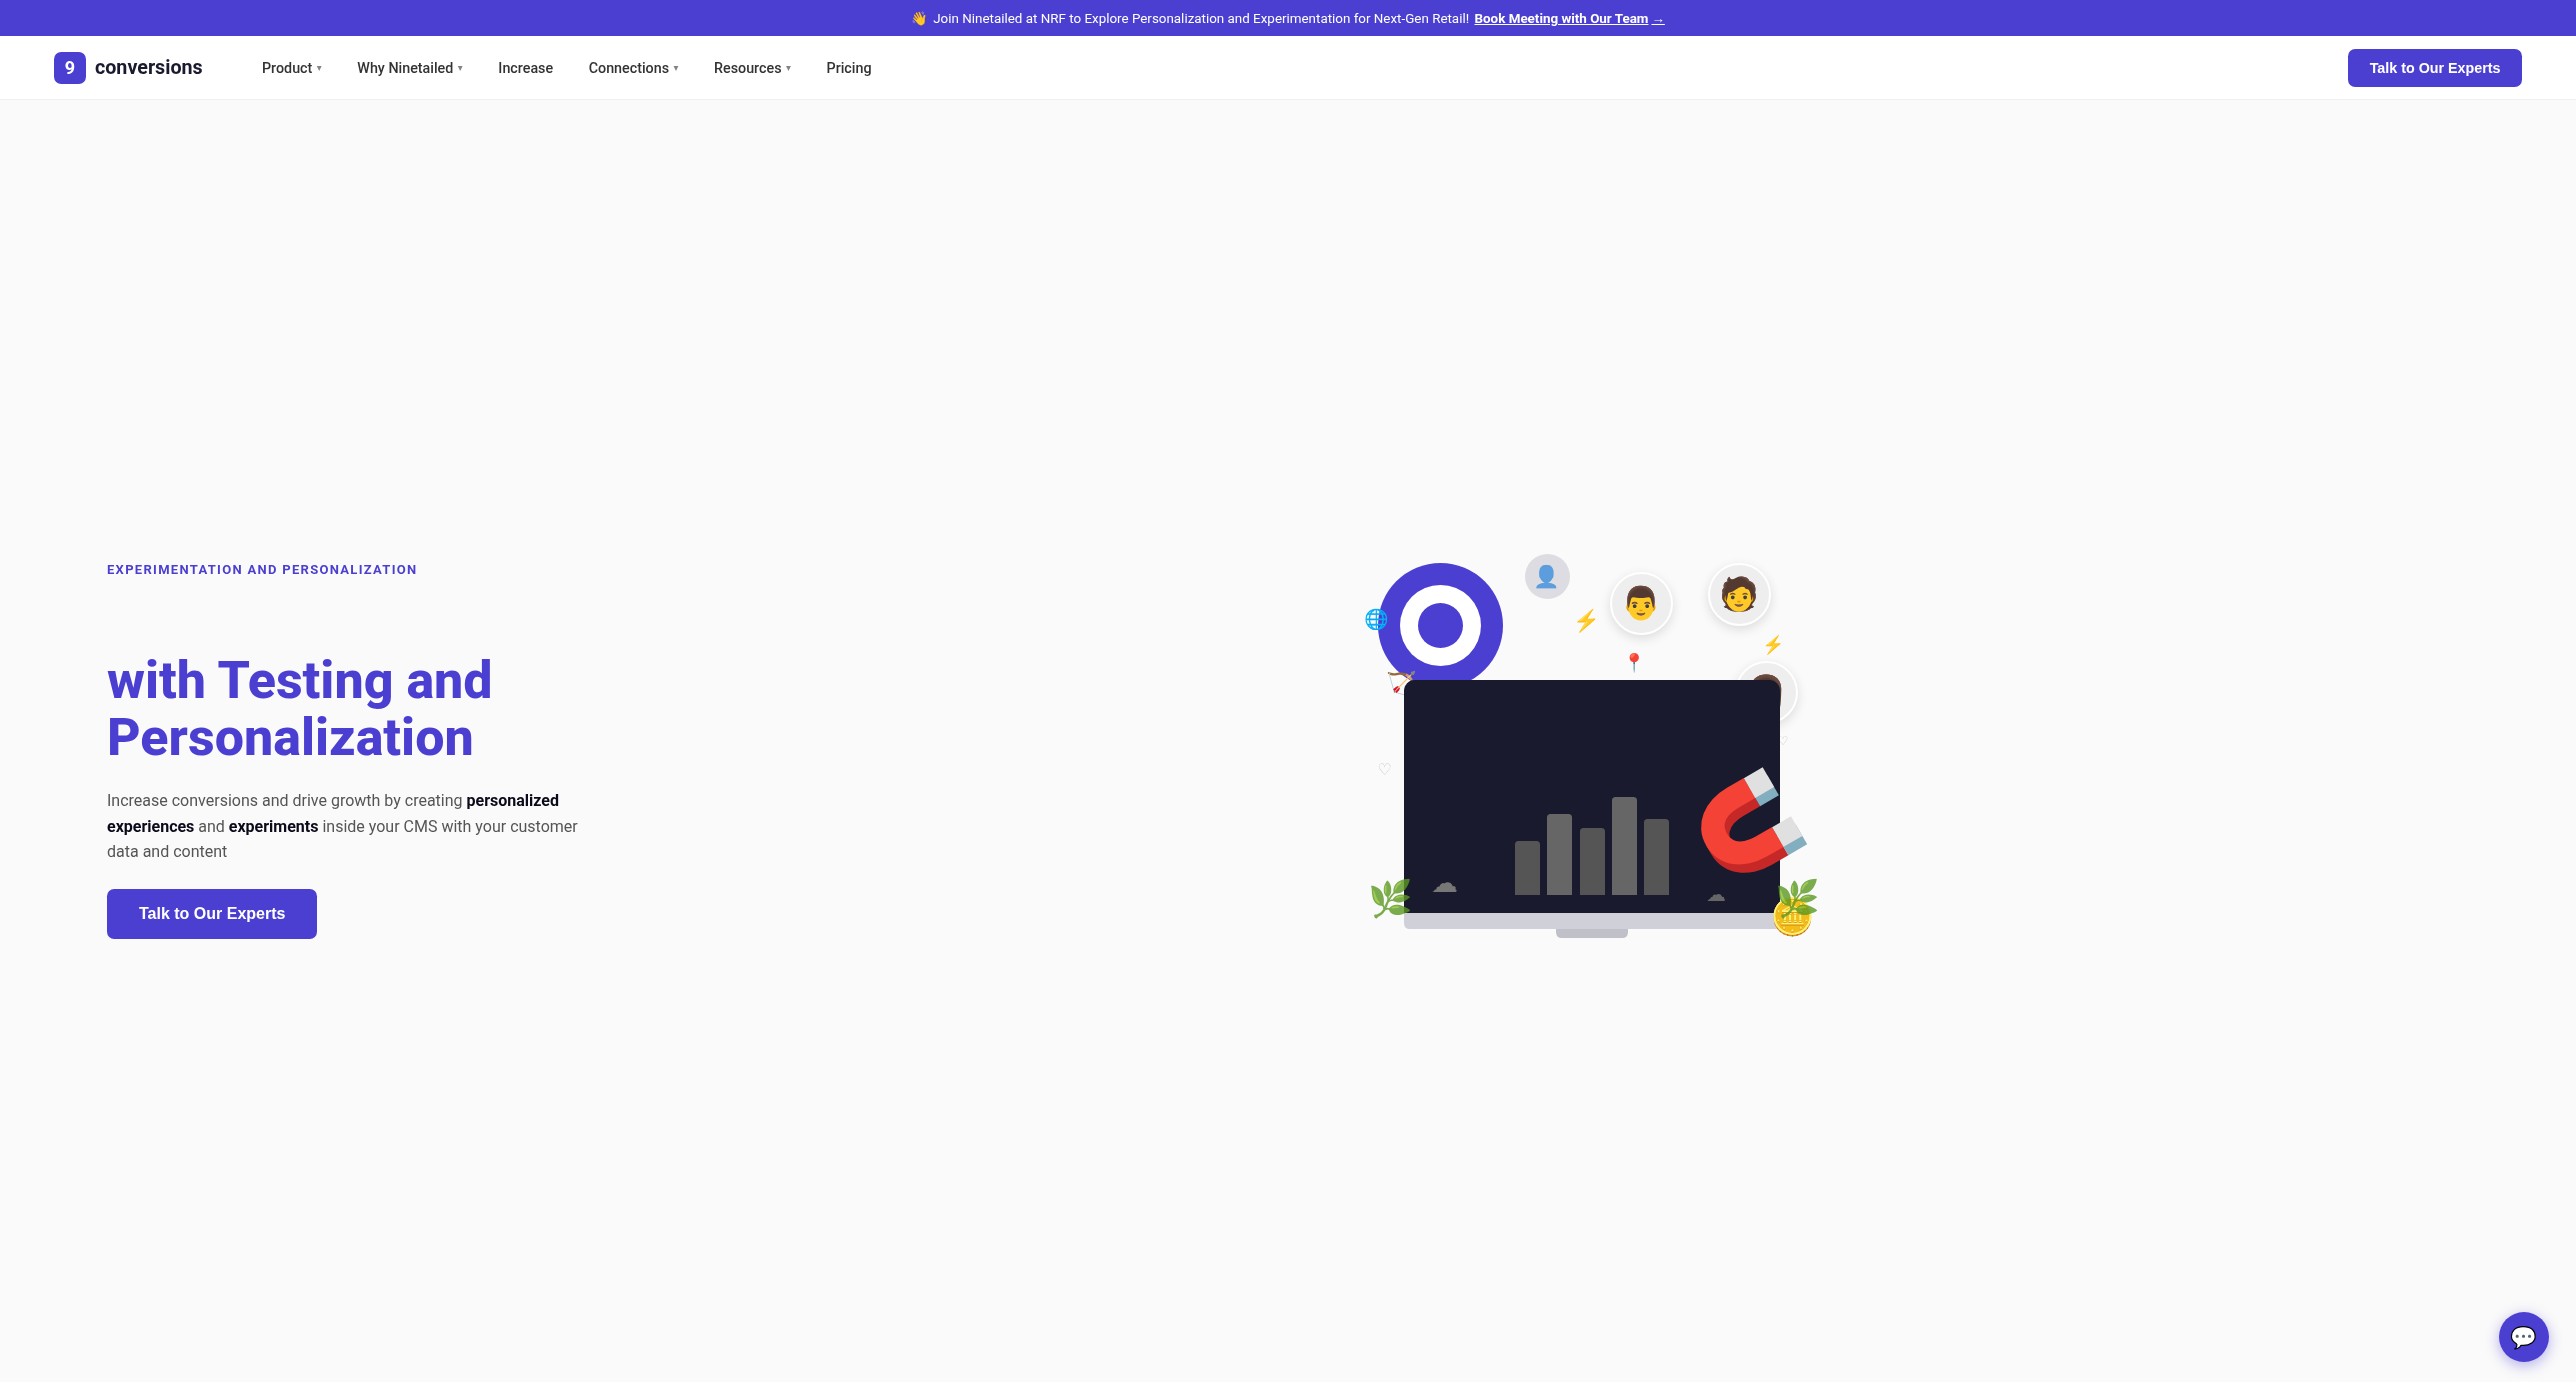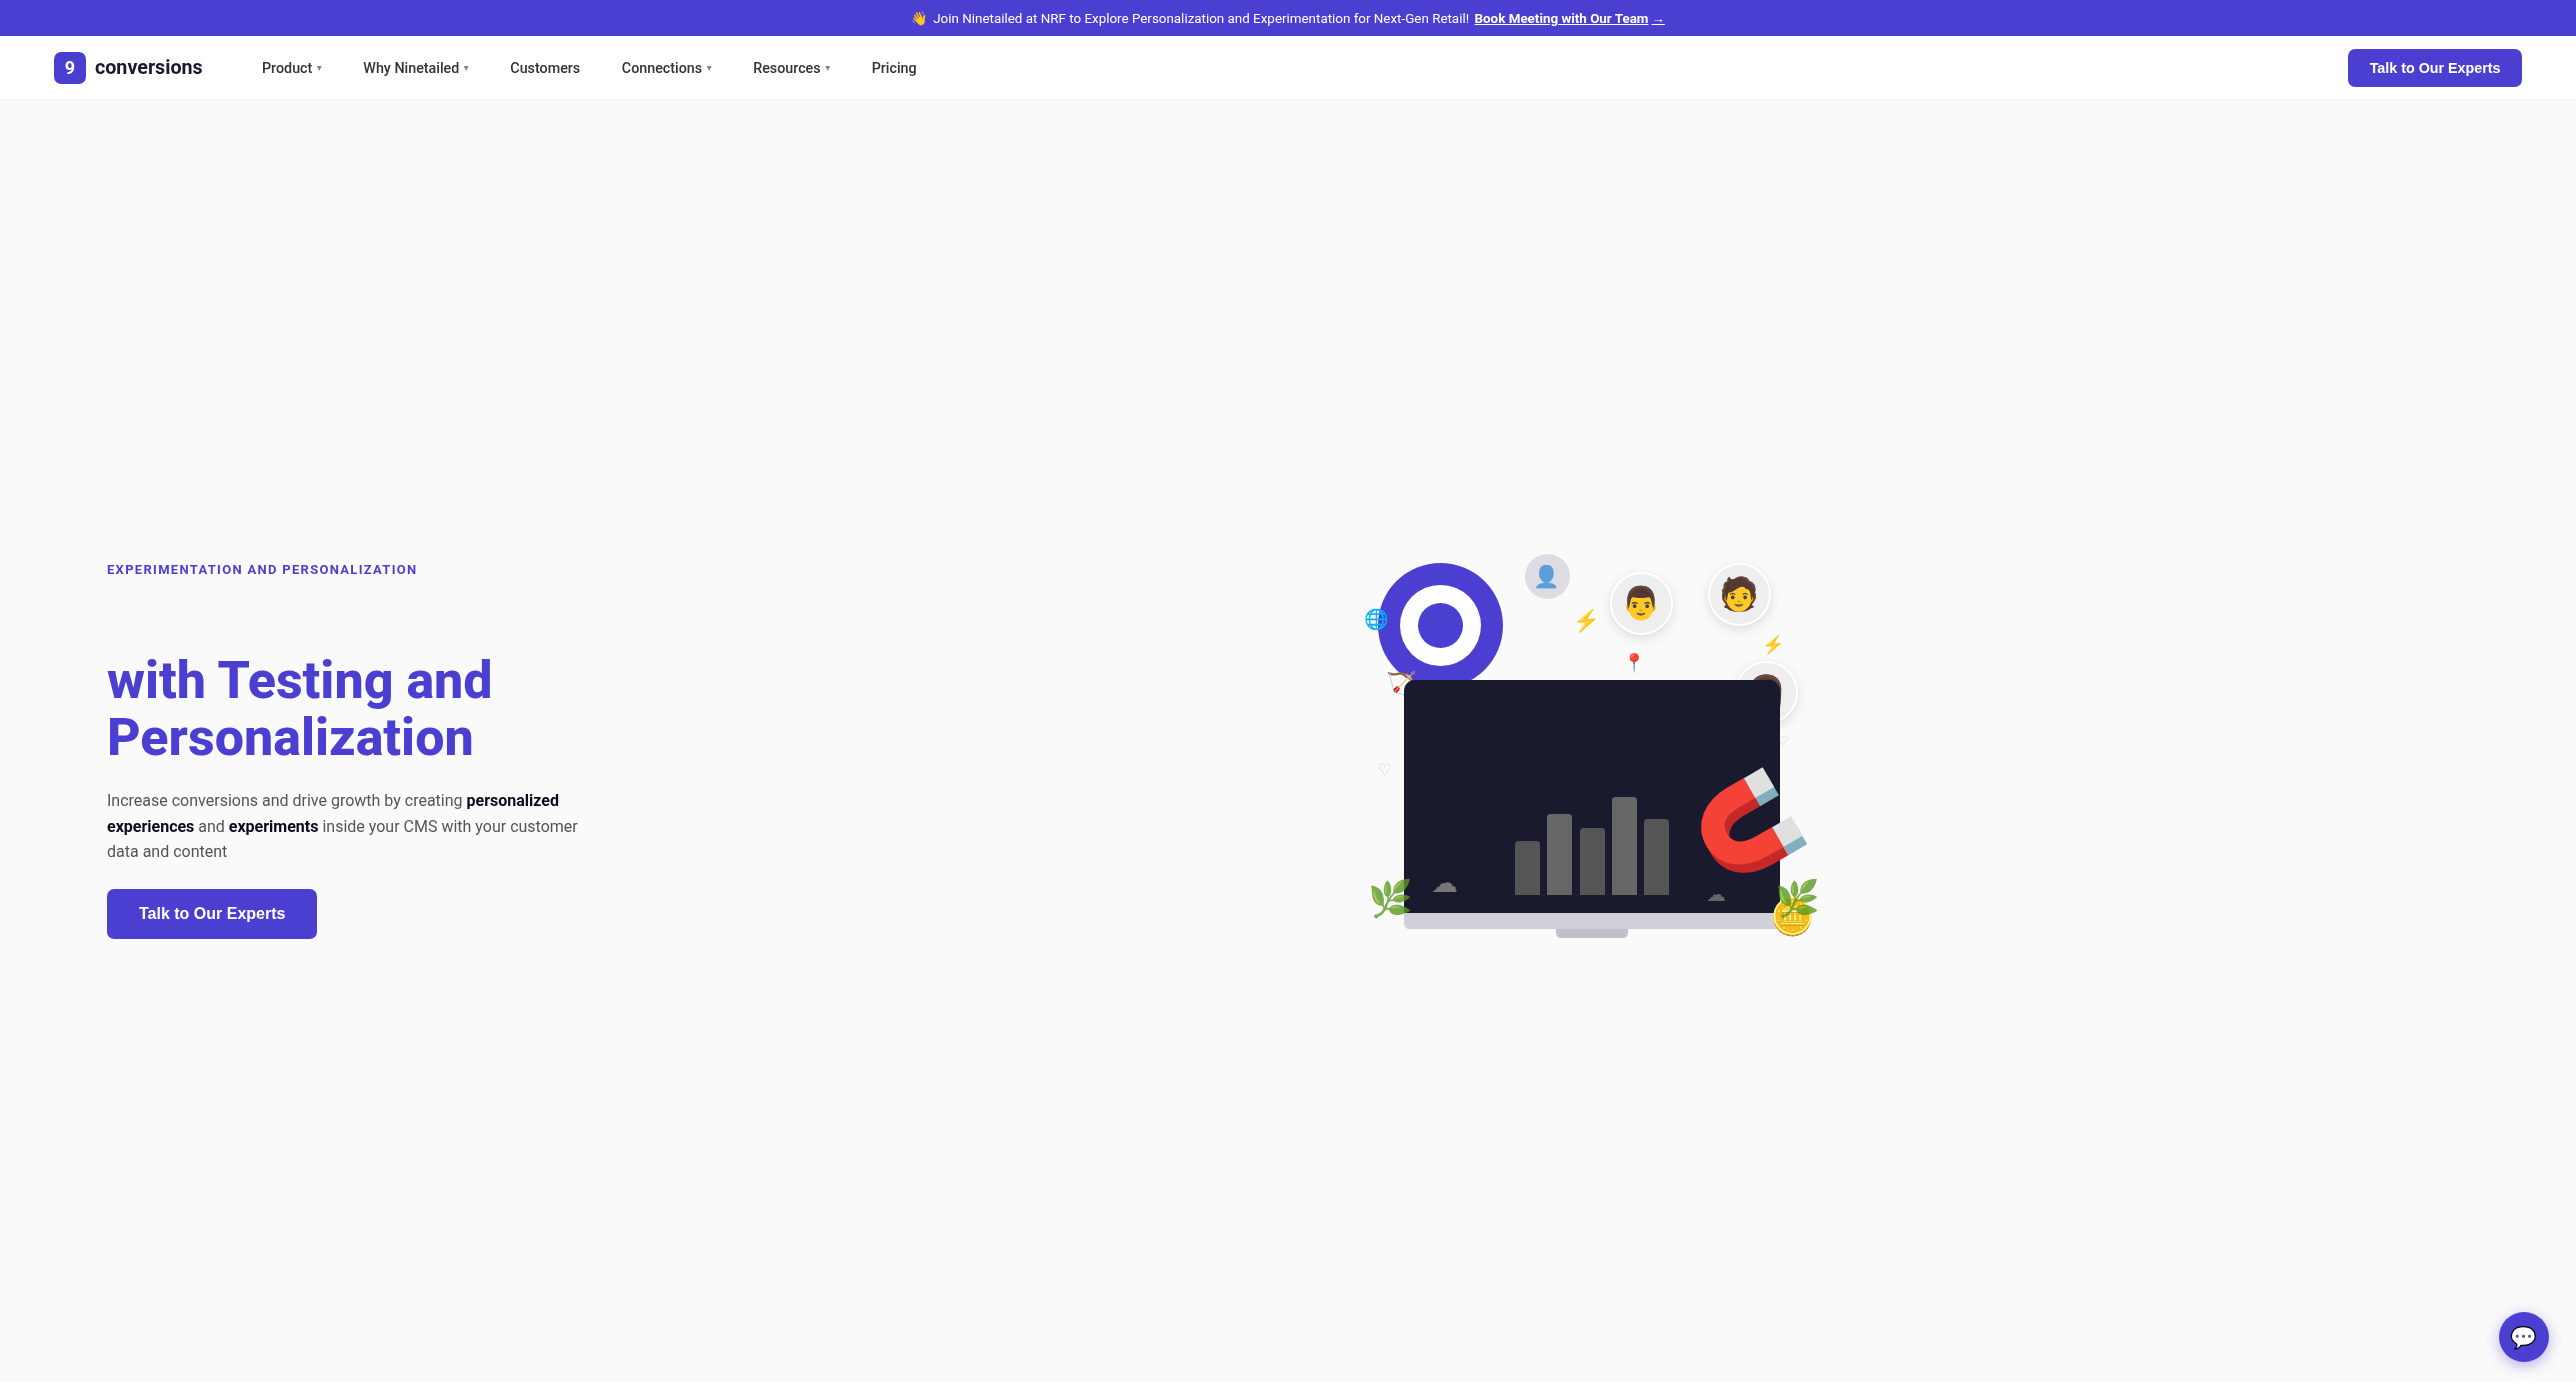--- a/index.html
+++ b/index.html
@@ -66,21 +66,21 @@
 
     .logo-text {
       font-size: 19.7px;
       font-weight: 700;
       color: #1a1a2e;
     }
 
     .nav-links {
       display: flex;
       align-items: center;
-      gap: 13px;
+      gap: 7px;
       flex: 1;
     }
 
     .nav-item {
       display: flex;
       align-items: center;
       gap: 4.5px;
       padding: 7.2px 14.3px;
       font-size: 14.3px;
       color: #333;
@@ -476,21 +476,21 @@
   <div class="nav-links">
     <div class="nav-item">
       <span>Product</span>
       <span class="chevron">▾</span>
     </div>
     <div class="nav-item">
       <span>Why Ninetailed</span>
       <span class="chevron">▾</span>
     </div>
     <div class="nav-item">
-      <span>Customers</span>
+      <span>Increase</span>
     </div>
     <div class="nav-item">
       <span>Connections</span>
       <span class="chevron">▾</span>
     </div>
     <div class="nav-item">
       <span>Resources</span>
       <span class="chevron">▾</span>
     </div>
     <div class="nav-item">

